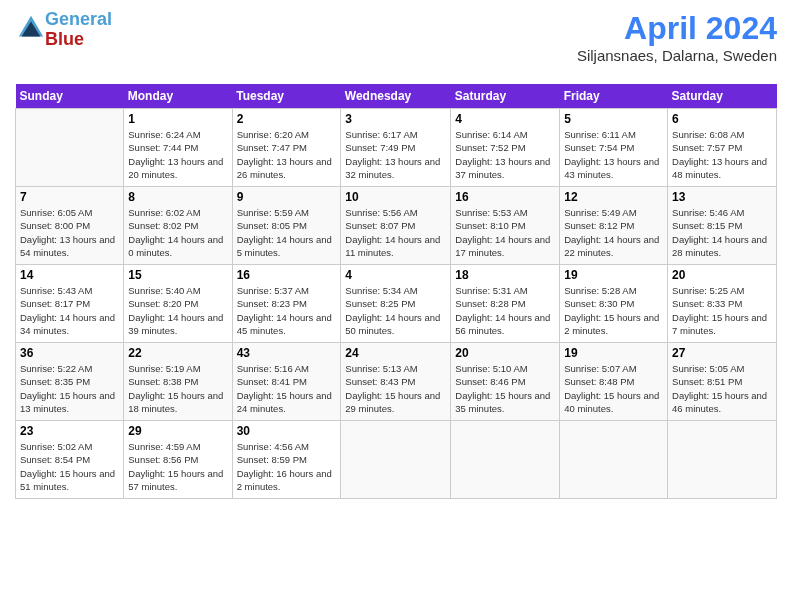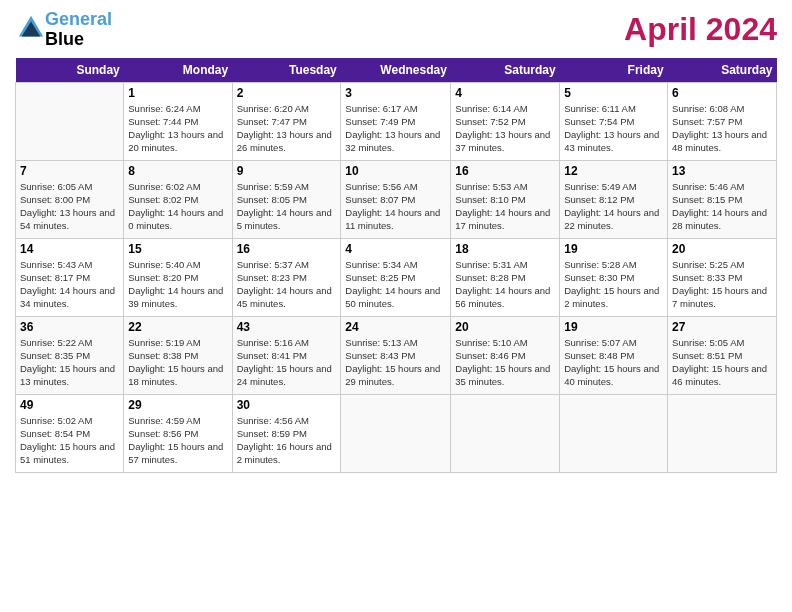--- a/index.html
+++ b/index.html
@@ -10,22 +10,22 @@
       height: 612px;
       overflow: hidden;
     }
     .container {
       width: 792px;
       padding: 10px 15px 10px 15px;
     }
     .header-area {
       display: flex;
       justify-content: space-between;
-      align-items: center;
-      margin-bottom: 8px;
+      align-items: flex-start;
+      margin-bottom: 20px;
     }
     .logo {
       display: flex;
       align-items: center;
     }
     .logo-text {
       font-size: 18px;
       font-weight: bold;
       color: #1a3a5c;
       line-height: 1.1;
@@ -37,36 +37,36 @@
       width: 28px;
       height: 28px;
       margin-left: 2px;
     }
     .title-area {
       text-align: right;
     }
     .month-title {
       font-size: 32px;
       font-weight: bold;
-      color: #be185d;
+      color: #3b82f6;
     }
     .subtitle {
       font-size: 15px;
       color: #333;
     }
     table {
       width: 100%;
       border-collapse: collapse;
       font-size: 10.5px;
     }
     th {
-      background-color: #4c1d95;
+      background-color: #6d28d9;
       color: #fff;
       padding: 5px 4px;
-      text-align: right;
+      text-align: left;
       font-size: 12px;
       font-weight: bold;
     }
     td {
       border: 1px solid #ccc;
       vertical-align: top;
       padding: 3px 4px;
       height: 78px;
       width: 113px;
       background: #fff;
@@ -100,26 +100,27 @@
     <div class="logo">
       <div>
         <svg class="logo-icon" viewBox="0 0 30 30">
           <polygon points="15,2 28,24 2,24" fill="#4a9fd4"></polygon>
           <polygon points="15,8 25,24 5,24" fill="#1a3a5c"></polygon>
         </svg>
       </div>
       <div>
         <div class="logo-text">
           <span>General</span><br>
-          <span style="color:#000000;">Blue</span>
+          <span style="color:#b91c1c;">Blue</span>
         </div>
       </div>
     </div>
     <div class="title-area">
       <div class="month-title">April 2024</div>
+      <div class="subtitle">Siljansnaes, Dalarna, Sweden</div>
     </div>
   </div>
 
   <table>
     <thead>
       <tr>
       <th>Sunday</th>
           <th>Monday</th>
           <th>Tuesday</th>
           <th>Wednesday</th>
@@ -241,21 +242,21 @@
             <div class="day-num">19</div>
         <div class="day-detail">Sunrise: 5:07 AM<br>Sunset: 8:48 PM<br>Daylight: 15 hours and 40 minutes.</div>
           </td>
           <td>
             <div class="day-num">27</div>
         <div class="day-detail">Sunrise: 5:05 AM<br>Sunset: 8:51 PM<br>Daylight: 15 hours and 46 minutes.</div>
           </td>
         </tr>
         <tr>
           <td>
-            <div class="day-num">49</div>
+            <div class="day-num">23</div>
         <div class="day-detail">Sunrise: 5:02 AM<br>Sunset: 8:54 PM<br>Daylight: 15 hours and 51 minutes.</div>
           </td>
           <td>
             <div class="day-num">29</div>
         <div class="day-detail">Sunrise: 4:59 AM<br>Sunset: 8:56 PM<br>Daylight: 15 hours and 57 minutes.</div>
           </td>
           <td>
             <div class="day-num">30</div>
         <div class="day-detail">Sunrise: 4:56 AM<br>Sunset: 8:59 PM<br>Daylight: 16 hours and 2 minutes.</div>
           </td>

